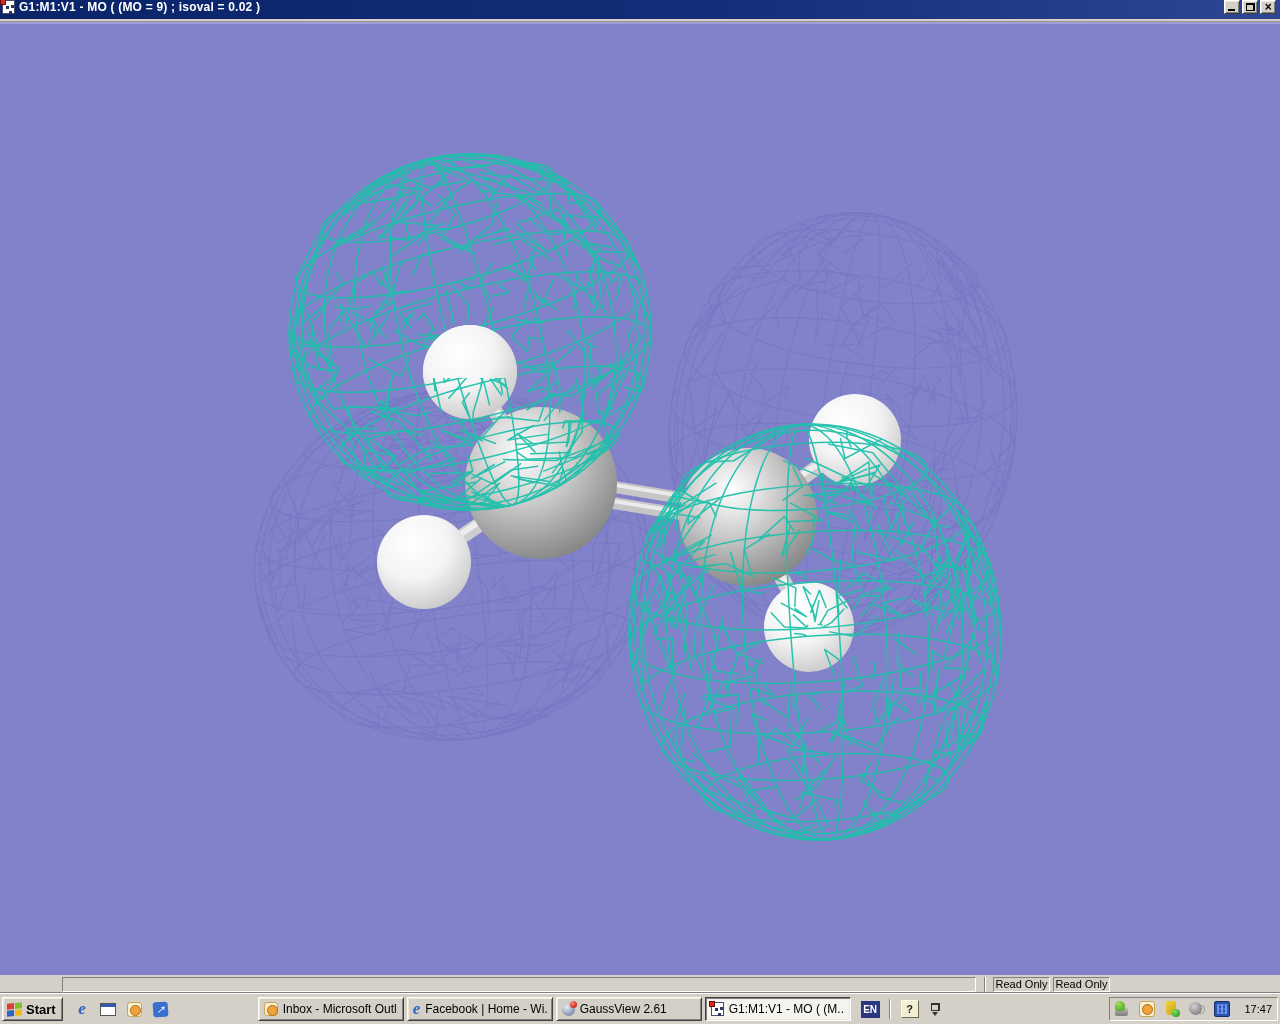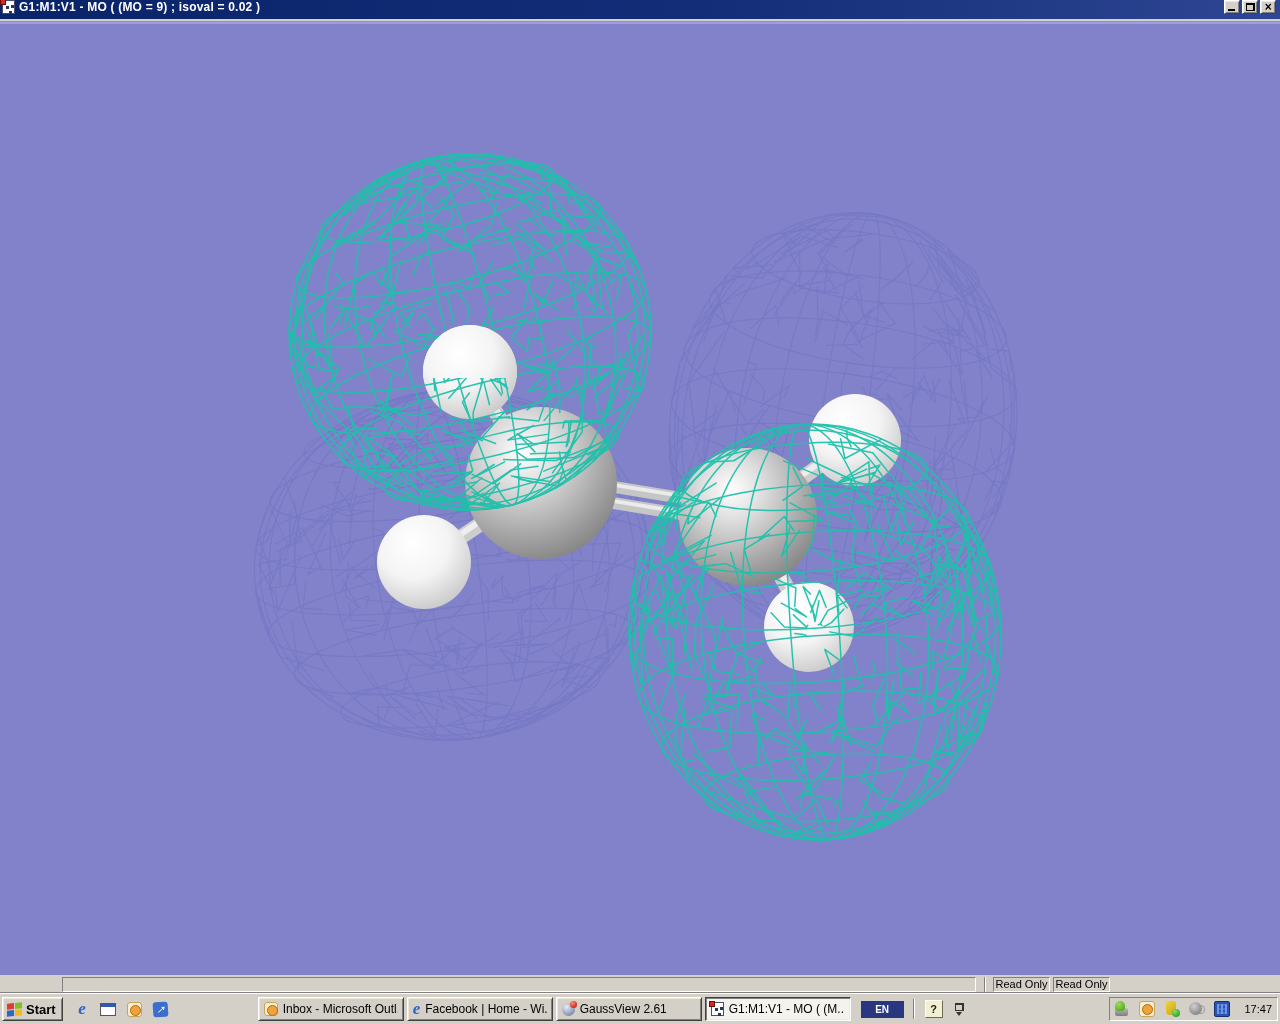--- a/index.html
+++ b/index.html
@@ -80,21 +80,21 @@
     font-size:12px; color:#000; overflow:hidden; }
   .taskbtn span.lbl { white-space:nowrap; overflow:hidden; }
   .taskbtn.active { background:#f4f3ee; border-color:#404040 #ffffff #ffffff #404040;
     box-shadow:inset 1px 1px 0 #808080, inset -1px -1px 0 #ece9d8; }
   .icon-gv { width:13px; height:13px; border-radius:50%; flex:none; position:relative;
     background:radial-gradient(circle at 35% 30%, #e8ecf4 0%, #9aa6c0 55%, #5a6a8c 100%); }
   .icon-gv::after { content:''; position:absolute; right:-2px; top:-2px; width:7px; height:7px; border-radius:50%;
     background:radial-gradient(circle at 35% 30%, #ff8a7a 0%, #d02818 70%); }
 
   .langband { display:flex; align-items:center; gap:6px; margin-left:10px; }
-  .enbox { width:43px; height:17px; background:#28377f; color:#fff; font-size:10px; font-weight:bold;
+  .enbox { width:19px; height:17px; background:#28377f; color:#fff; font-size:10px; font-weight:bold;
     display:flex; align-items:center; justify-content:center; }
   .lang-sep { width:1px; height:20px; border-left:1px solid #808080; border-right:1px solid #fff; margin-left:3px; }
   .helpbtn { width:18px; height:18px; margin-left:4px; background:#f3efd3;
     border:1px solid; border-color:#fffdf2 #6b6b50 #6b6b50 #fffdf2;
     font-size:11px; font-weight:bold; color:#222; display:flex; align-items:center; justify-content:center; }
   .langopts { display:flex; flex-direction:column; align-items:center; margin-left:6px; gap:1px; }
   .langopts .rest { position:relative; width:9px; height:8px; }
   .langopts .rest::before { content:''; position:absolute; right:0; top:0; width:6px; height:5px;
     border:1px solid #333; border-top-width:2px; }
   .langopts .rest::after { content:''; position:absolute; left:0; bottom:0; width:6px; height:5px;

